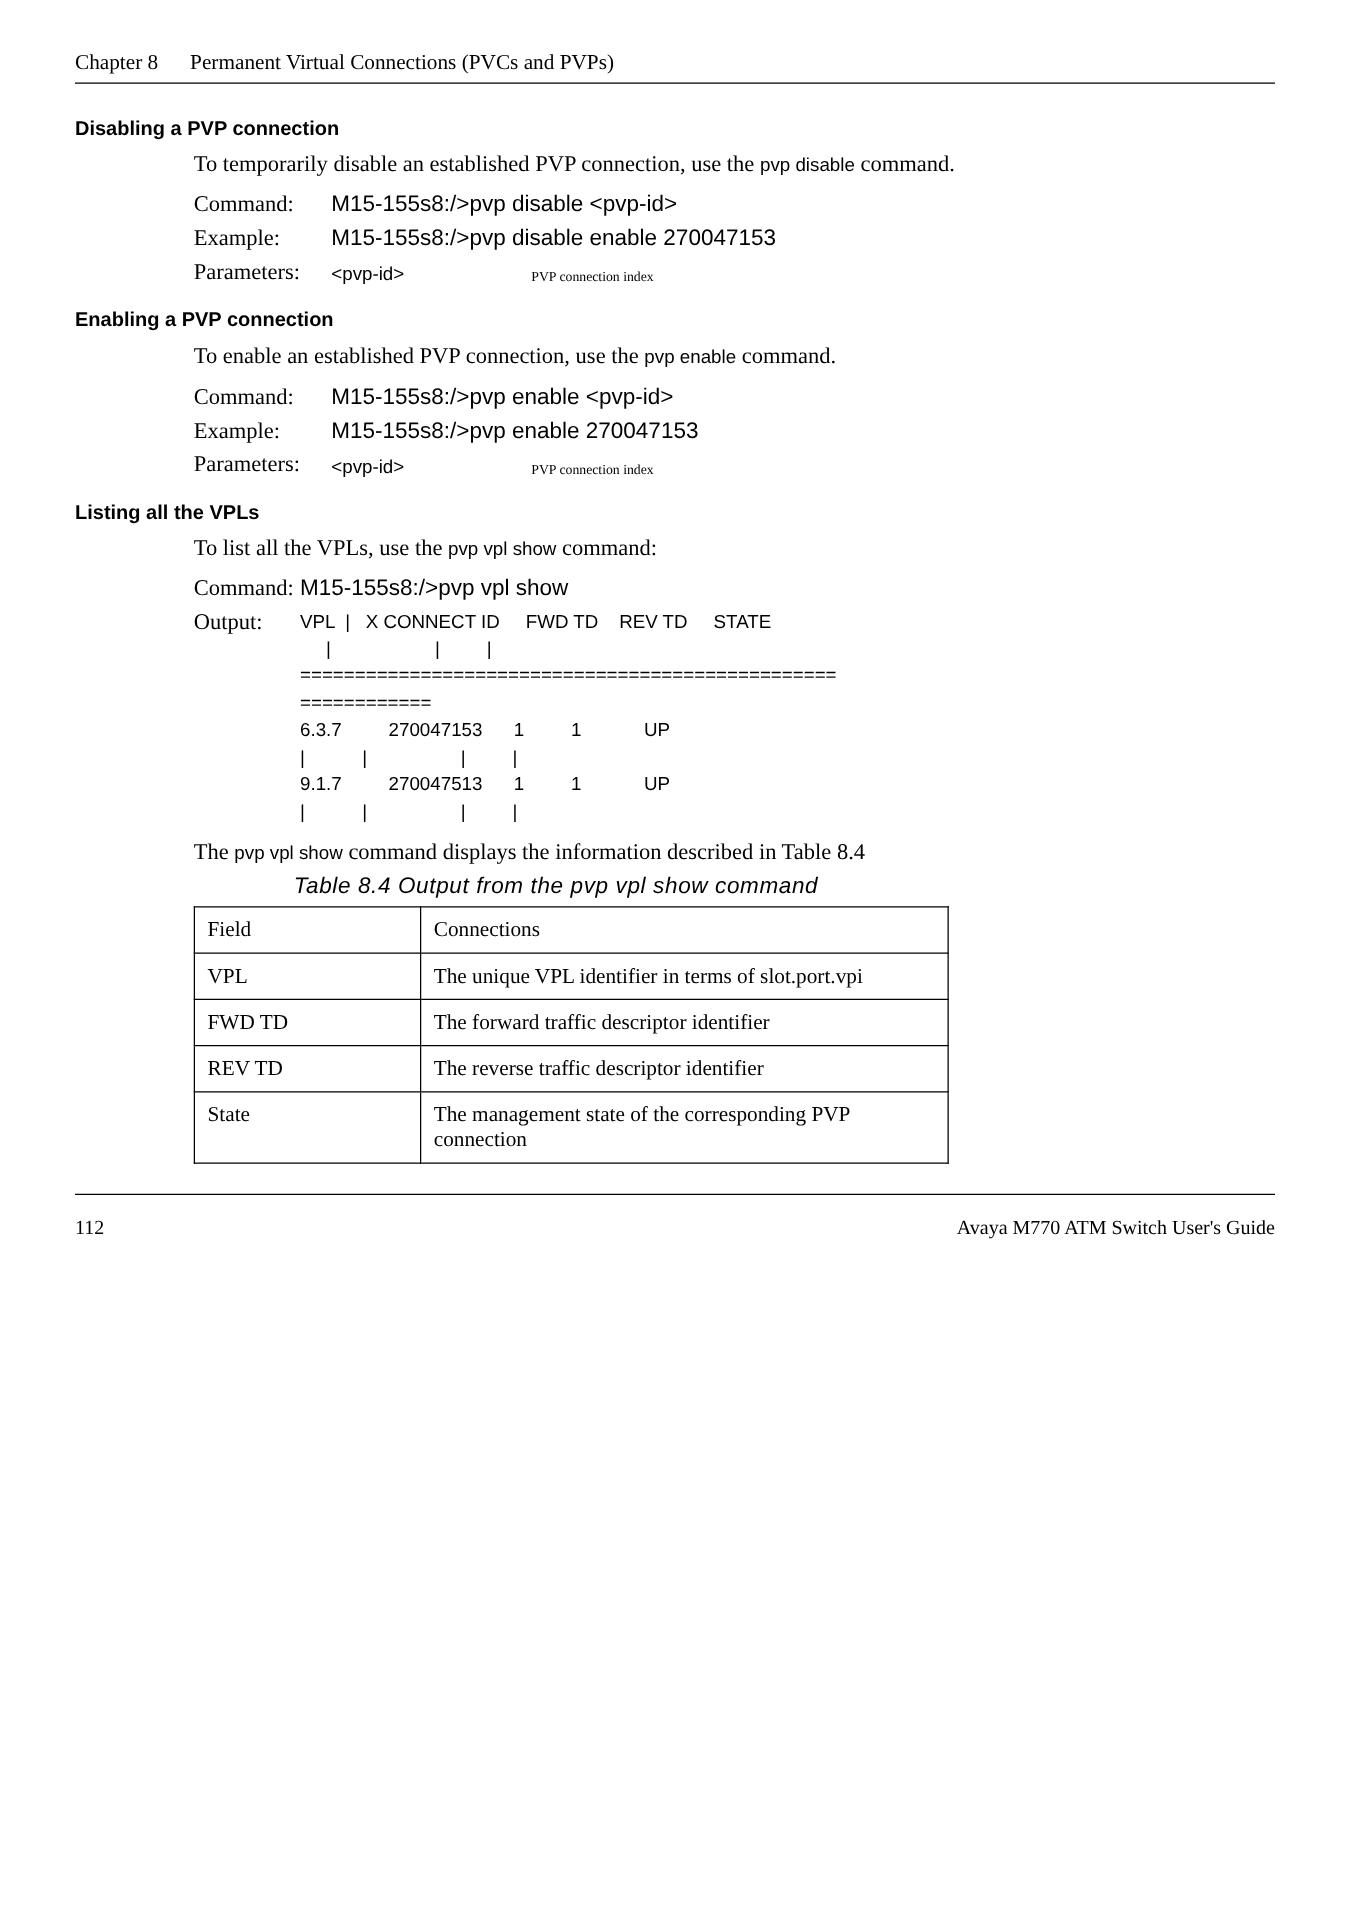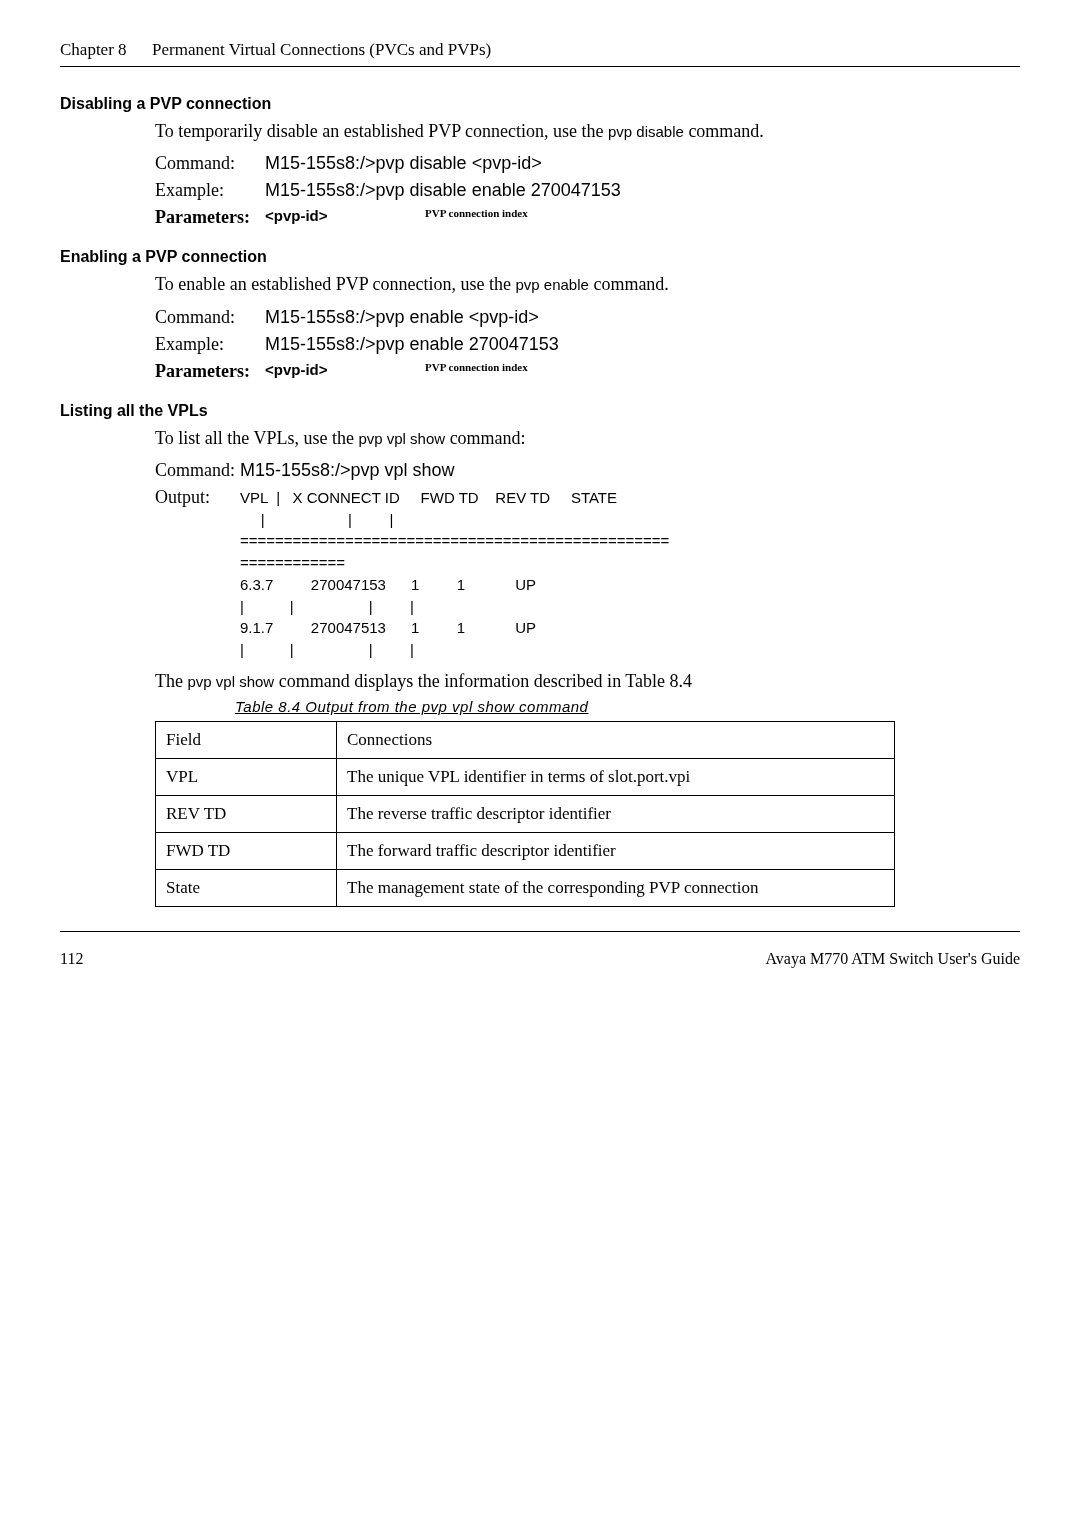--- a/index.html
+++ b/index.html
@@ -46,22 +46,21 @@
     font-size: 18px;
   }
   .cmd-val {
     font-family: Arial, Helvetica, sans-serif;
     font-size: 18px;
   }
   .param-row {
     display: flex;
     margin-left: 95px;
     margin-bottom: 6px;
-    align-items: flex-start;
-    font-weight: bold;
+    align-items: flex-end;
   }
   .param-label {
     width: 110px;
     font-size: 18px;
   }
   .param-name {
     font-family: Arial, Helvetica, sans-serif;
     font-size: 15px;
     width: 160px;
   }
@@ -82,30 +81,29 @@
     width: 85px;
     vertical-align: top;
   }
   .table-wrap {
     margin-left: 95px;
     margin-top: 6px;
     margin-bottom: 20px;
   }
   .table-caption {
     font-family: Arial, Helvetica, sans-serif;
-    font-size: 15px;
+    font-size: 18px;
     font-style: italic;
     margin-bottom: 6px;
     margin-left: 80px;
     letter-spacing: 0.5px;
-    text-decoration: underline;
   }
   table.info {
     border-collapse: collapse;
-    width: 740px;
+    width: 604px;
   }
   table.info td {
     border: 1px solid #000;
     padding: 8px 10px;
     font-size: 17px;
     vertical-align: top;
   }
   table.info td.field {
     width: 160px;
   }
@@ -201,26 +199,26 @@
     <tbody>
         <tr>
       <td class="field">Field</td>
       <td>Connections</td>
     </tr>
     <tr>
       <td class="field">VPL</td>
       <td>The unique VPL identifier in terms of slot.port.vpi</td>
     </tr>
     <tr>
+      <td class="field">FWD TD</td>
+      <td>The forward traffic descriptor identifier</td>
+    </tr>
+    <tr>
       <td class="field">REV TD</td>
       <td>The reverse traffic descriptor identifier</td>
-    </tr>
-    <tr>
-      <td class="field">FWD TD</td>
-      <td>The forward traffic descriptor identifier</td>
     </tr>
     <tr>
       <td class="field">State</td>
       <td>The management state of the corresponding PVP connection</td>
     </tr>
   </tbody>
     </table>
 </div>
 
 <hr class="botline">

